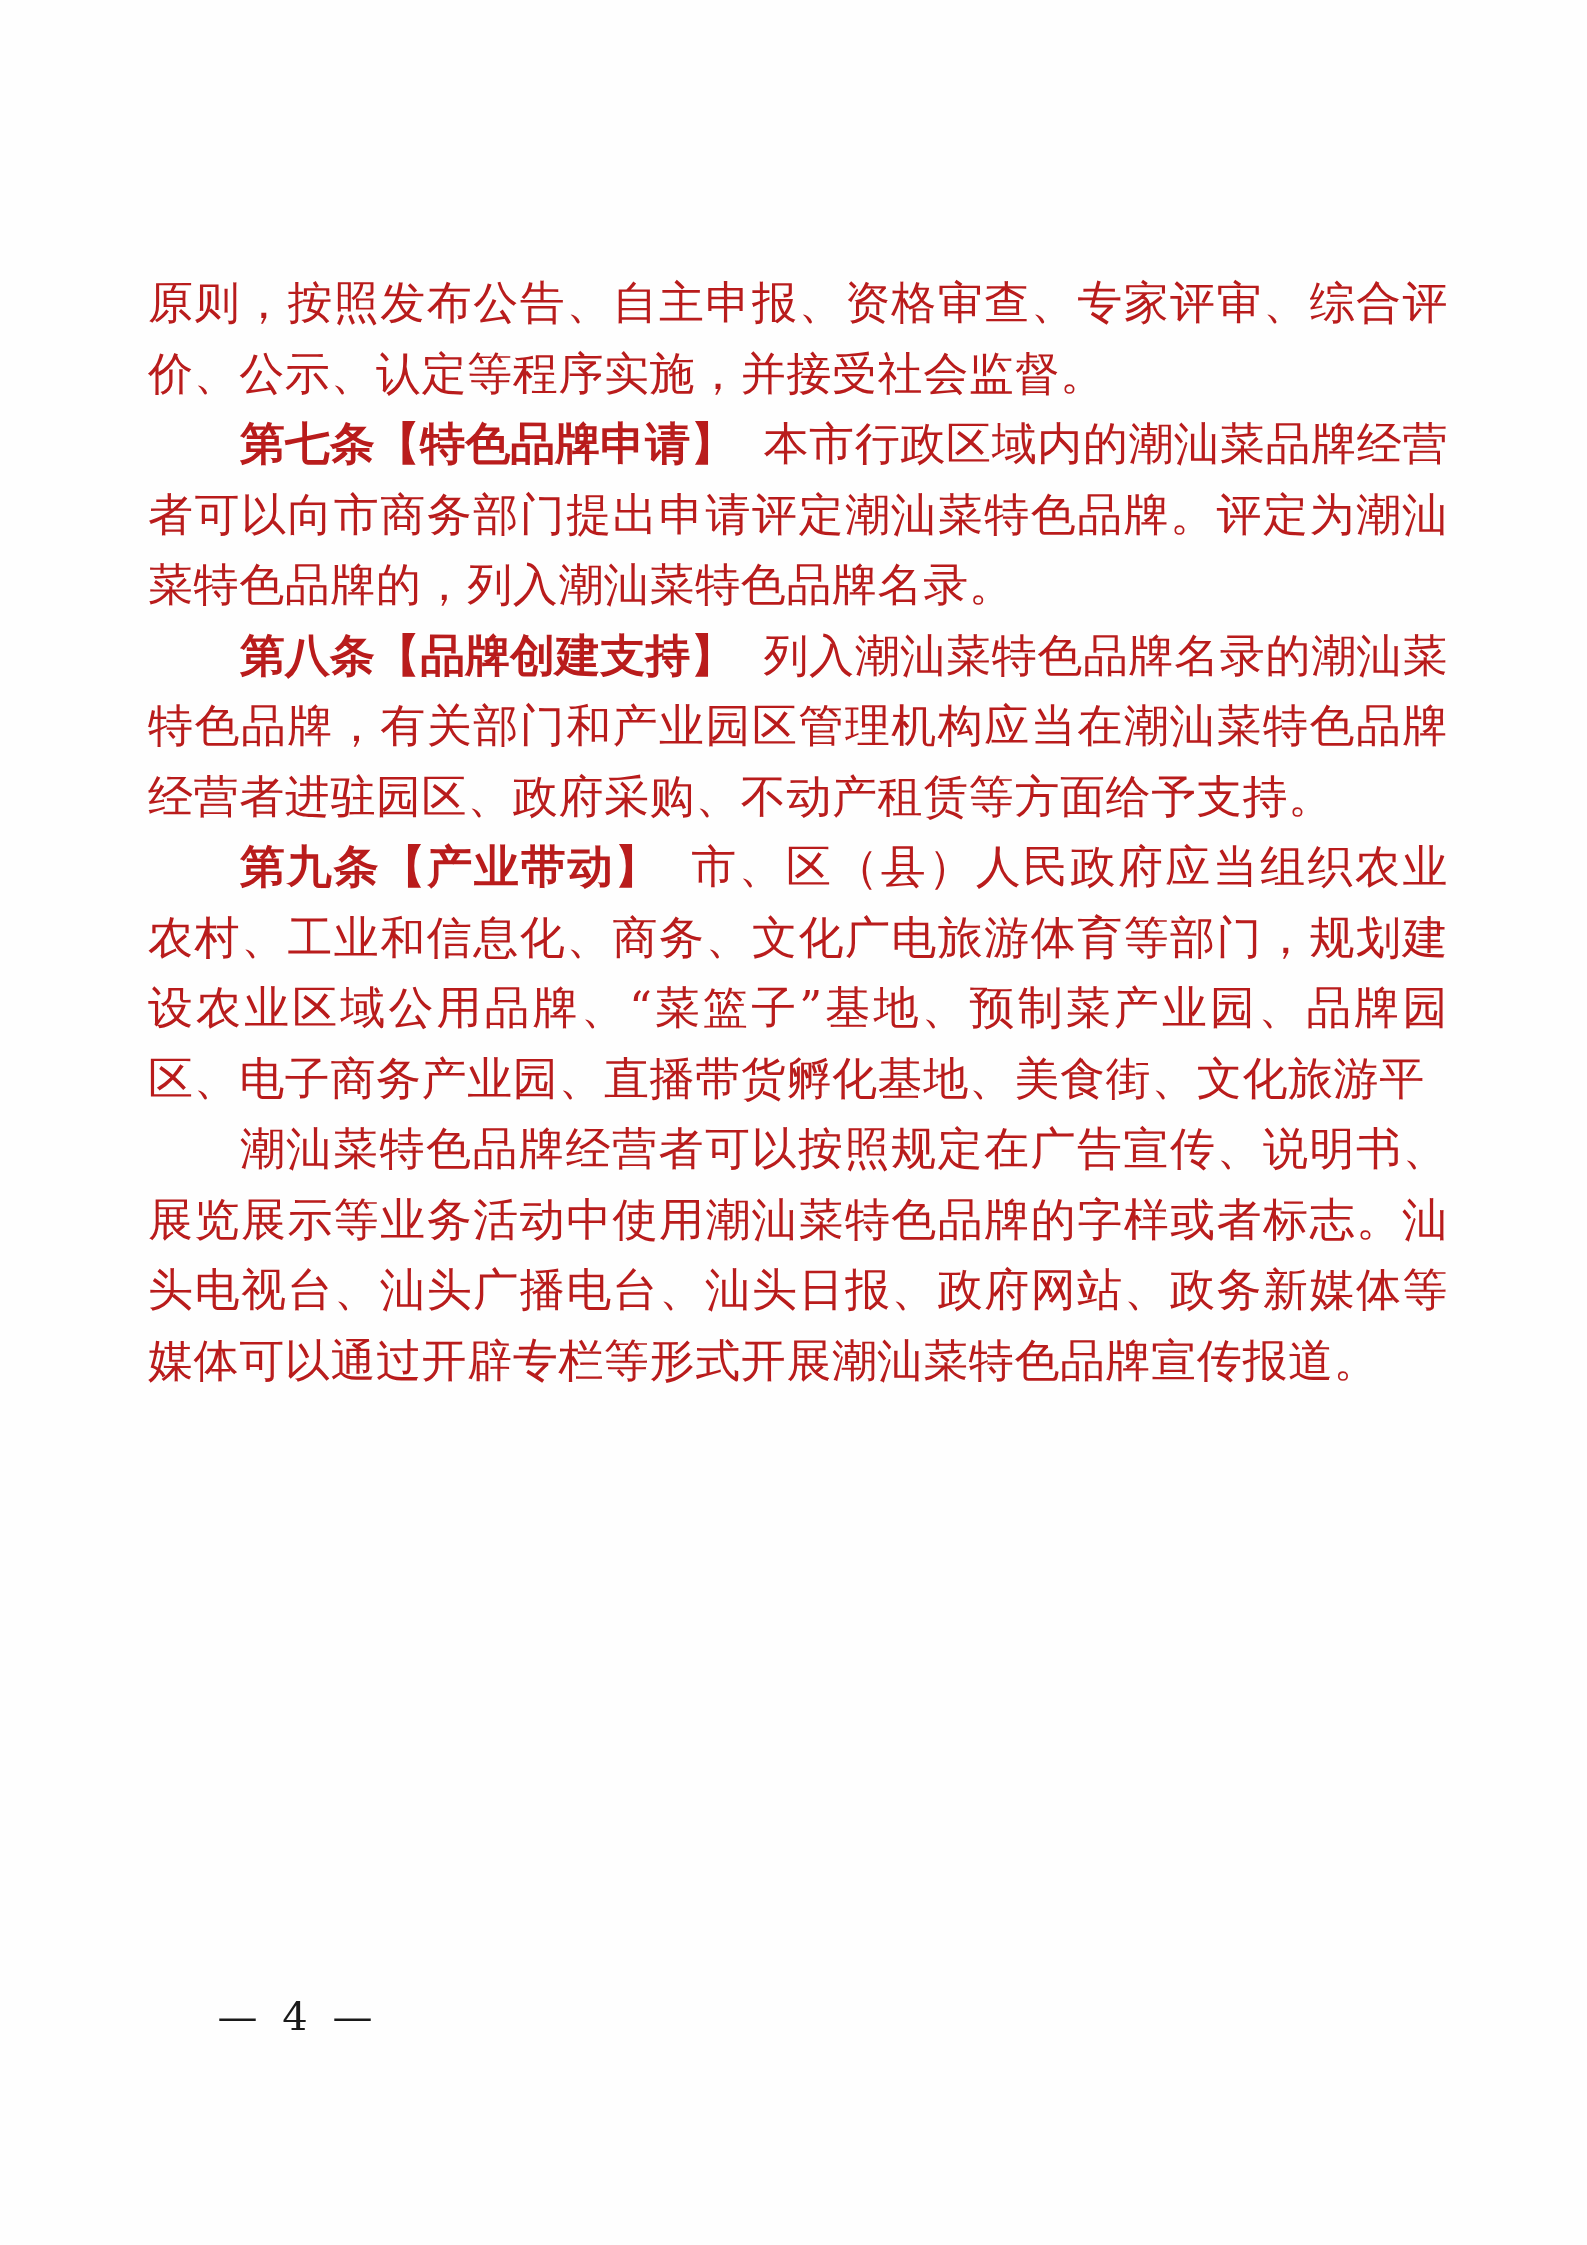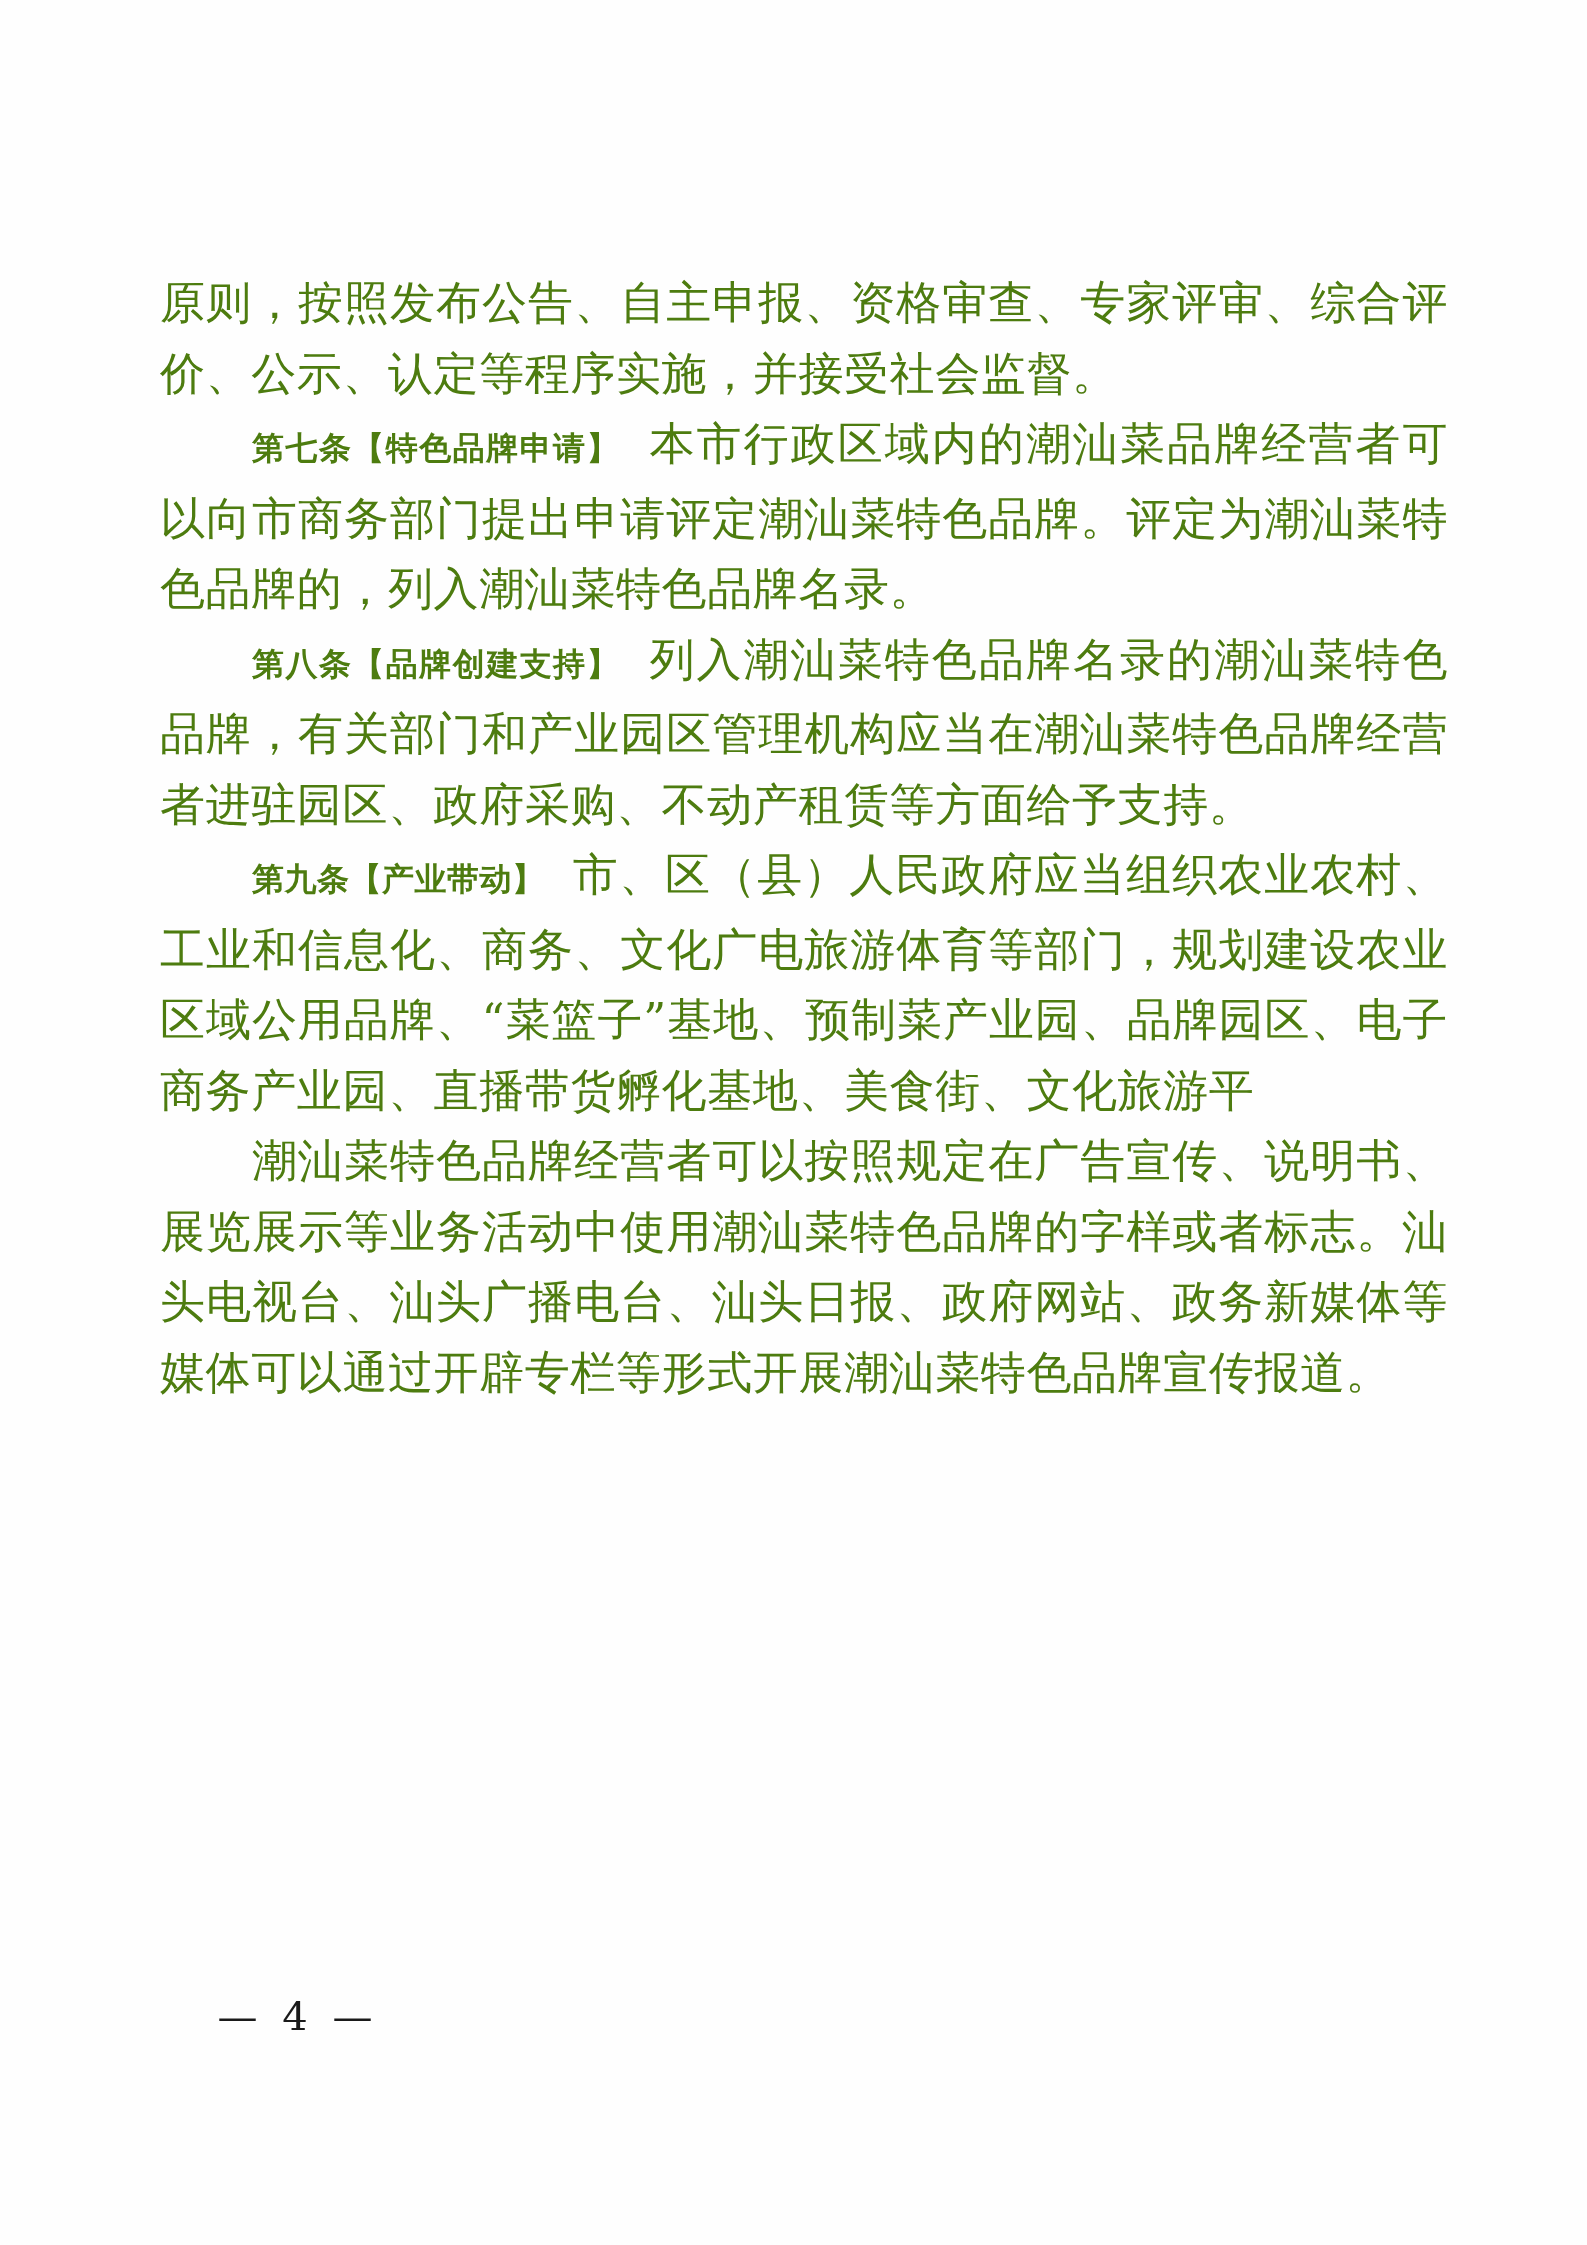--- a/index.html
+++ b/index.html
@@ -18,37 +18,37 @@
   .content {
     position: absolute;
     left: 148px;
     top: 268px;
     width: 1300px;
   }
   .para {
     font-family: "DejaVu Serif", "Liberation Serif", serif;
     font-size: 45px;
     line-height: 70.5px;
-    color: #4d7c0f;
+    color: #b91c1c;
     text-align: justify;
     text-justify: inter-character;
     letter-spacing: 0.6px;
-    margin: 0 0 0 12px;
+    margin: 0 0 0 0;
     text-indent: 0;
   }
   .para.indent {
     text-indent: 92px;
   }
   .para + .para {
     margin-top: 0;
   }
   .heading-label {
     font-weight: bold;
     font-family: Liberation Sans, sans-serif;
-    font-size: 32px;
+    font-size: 45px;
     letter-spacing: 0px;
   }
   .gap {
     display: inline-block;
     width: 28px;
   }
   .footer {
     position: absolute;
     left: 148px;
     top: 1993px;

